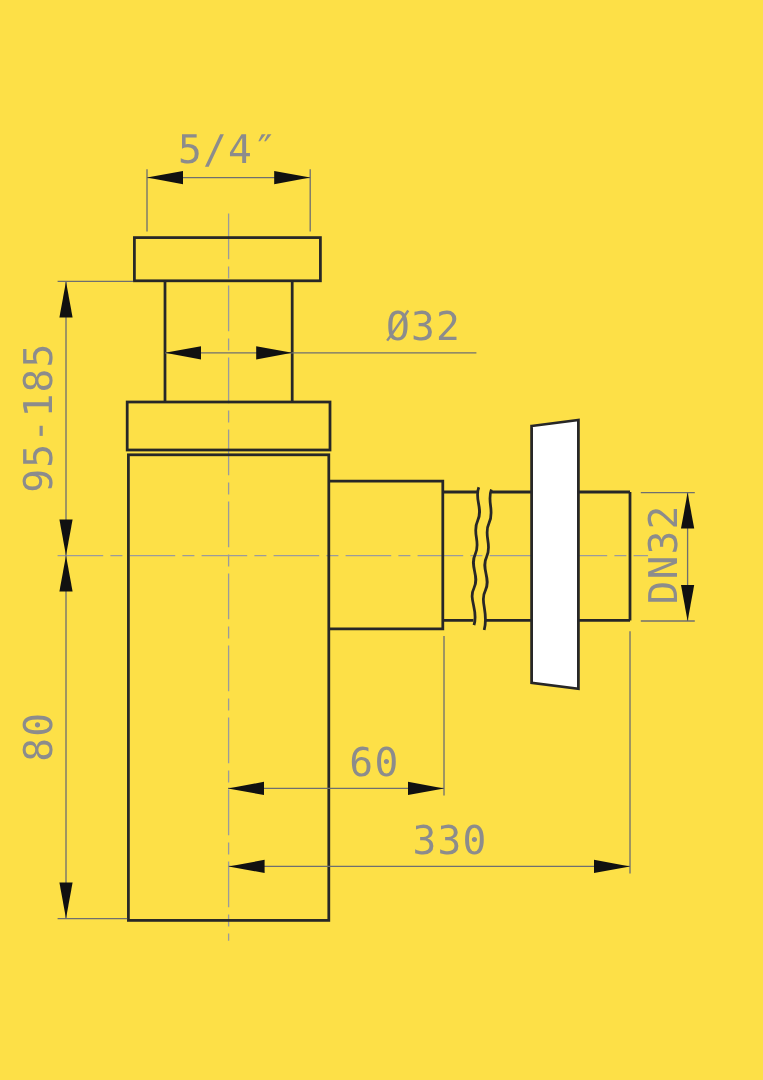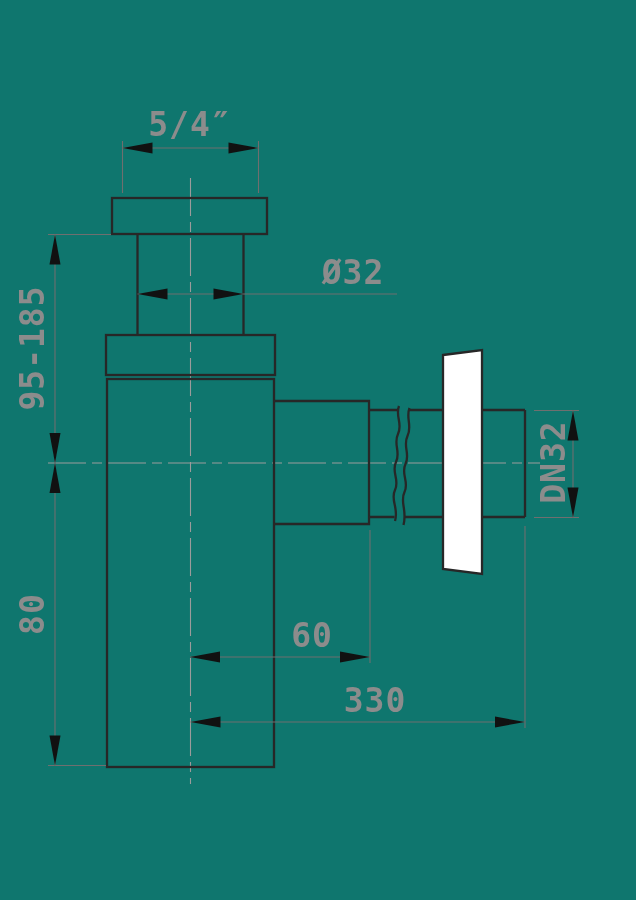--- a/index.html
+++ b/index.html
@@ -5,23 +5,22 @@
   html, body {
     margin: 0;
     padding: 0;
     background: #ffffff;
     font-family: "DejaVu Sans Mono", monospace;
   }
   .stage {
     position: relative;
     width: 636px;
     height: 900px;
-    background: #0f766e;
+    background: #fde047;
     overflow: hidden;
-    font-weight: bold;
   }
   svg { display: block; }
 
   .outline {
     stroke: #272727;
     stroke-width: 2.3;
     fill: none;
   }
   .outline-filled {
     stroke: #272727;

